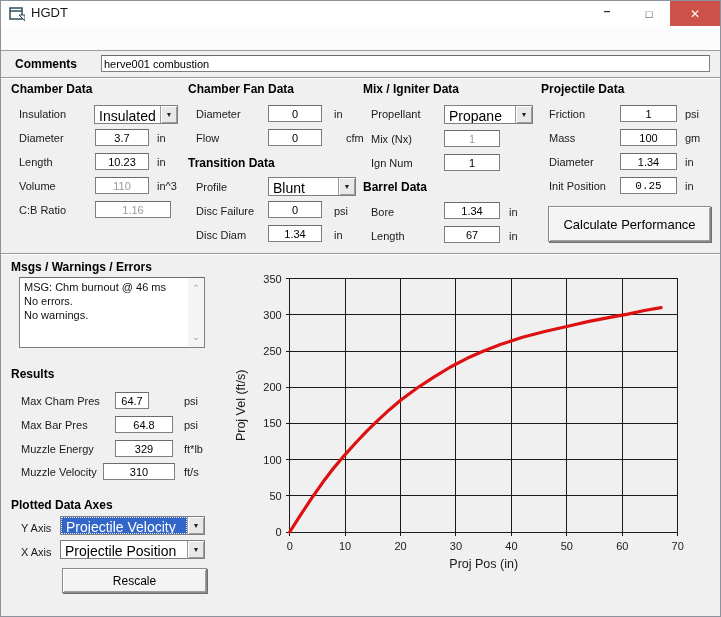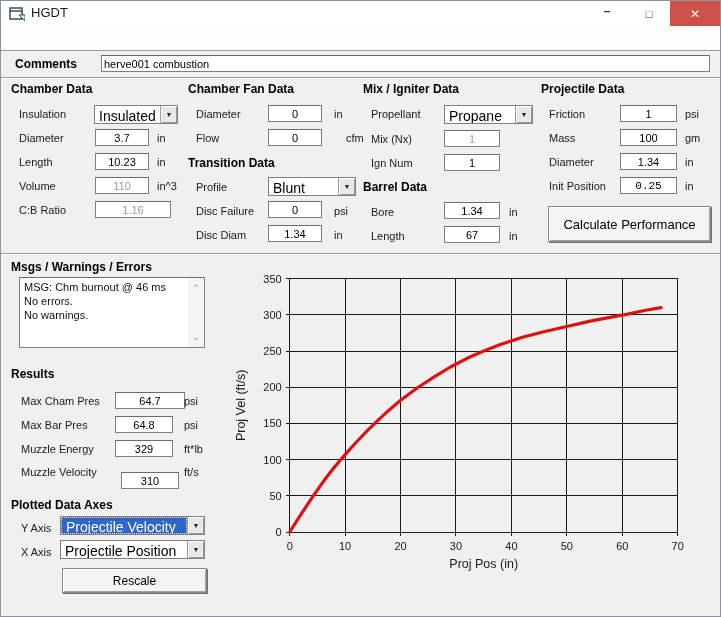--- a/index.html
+++ b/index.html
@@ -185,30 +185,30 @@
       <div>No warnings.</div>
     </div>
     <div class="msg-scroll">
       <div class="scroll-arrow" style="top:3px">⌃</div>
       <div class="scroll-arrow" style="bottom:3px">⌄</div>
     </div>
   </div>
 
   <span class="group-title" style="left:10px; top:366px">Results</span>
   <span class="flabel" style="left:20px; top:394px">Max Cham Pres</span>
-  <input class="box" style="left: 114px; top: 391px; width: 70px;" readonly="" value="64.7">
+  <input class="box" style="left: 114px; top: 391px; width: 34px;" readonly="" value="64.7">
   <span class="funit" style="left:183px; top:394px">psi</span>
   <span class="flabel" style="left:20px; top:418px">Max Bar Pres</span>
   <input class="box" style="left: 114px; top: 415px; width: 58px;" readonly="" value="64.8">
   <span class="funit" style="left:183px; top:418px">psi</span>
   <span class="flabel" style="left:20px; top:442px">Muzzle Energy</span>
   <input class="box" style="left: 114px; top: 439px; width: 58px;" readonly="" value="329">
   <span class="funit" style="left:183px; top:442px">ft*lb</span>
   <span class="flabel" style="left:20px; top:465px">Muzzle Velocity</span>
-  <input class="box" style="left: 120px; top: 462px; width: 58px; margin-top: 9px;" readonly="" value="310">
+  <input class="box" style="left: 102px; top: 462px; width: 72px;" readonly="" value="310">
   <span class="funit" style="left:183px; top:465px">ft/s</span>
 
   <span class="group-title" style="left:10px; top:497px">Plotted Data Axes</span>
   <span class="flabel" style="left:20px; top:521px">Y Axis</span>
   <div class="combo selected" style="left:59px; top:515px; width:145px">
     <span class="combo-text">Projectile Velocity</span>
     <span class="combo-btn">▼</span>
   </div>
   <span class="flabel" style="left:20px; top:545px">X Axis</span>
   <div class="combo" style="left:59px; top:539px; width:145px">

